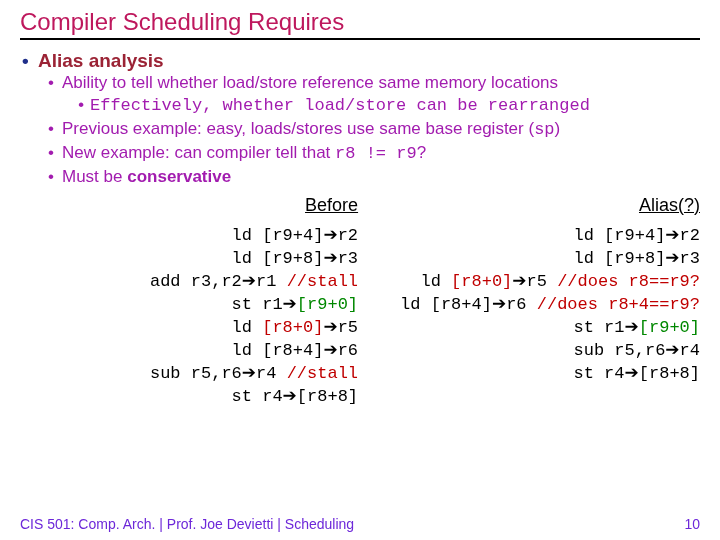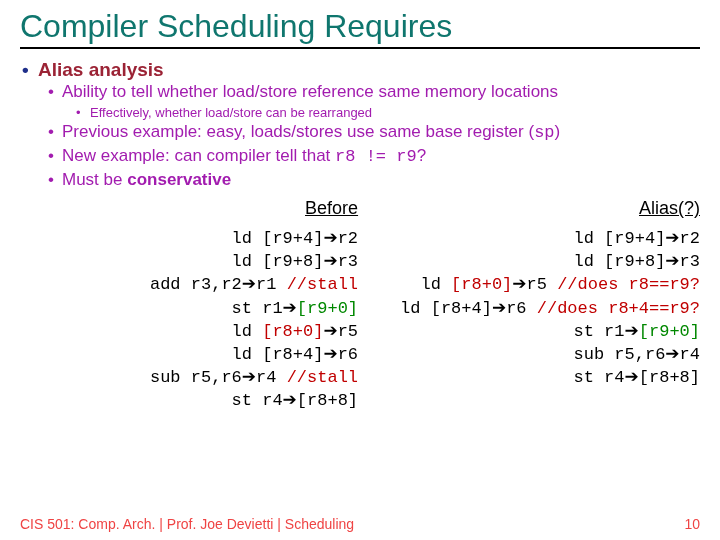--- a/index.html
+++ b/index.html
@@ -6,55 +6,55 @@
     body {
       width: 720px;
       height: 540px;
       background: #fff;
       font-family: "Trebuchet MS", Verdana, sans-serif;
       color: #000;
       padding: 8px 20px 10px 20px;
       position: relative;
     }
     h1.title {
-      font-size: 32px;
+      font-size: 24px;
       font-weight: normal;
-      color: #0f766e;
+      color: #be185d;
       border-bottom: 2px solid #000;
       padding-bottom: 2px;
       margin-bottom: 10px;
     }
     ul.lvl1 { list-style: none; padding-left: 18px; }
     ul.lvl1 > li::before { content: "•"; color: #1f2f8a; font-weight: bold; display: inline-block; width: 16px; margin-left: -16px; }
     ul.lvl1 > li { font-size: 19px; font-weight: bold; color: #9b2335; margin-bottom: 6px; }
     ul.lvl2 { list-style: none; padding-left: 24px; font-weight: normal; color: #000; }
     ul.lvl2 > li::before { content: "•"; display: inline-block; width: 14px; margin-left: -14px; }
     ul.lvl2 > li { font-size: 17px; line-height: 1.35; color: #a21caf; }
     ul.lvl3 { list-style: none; padding-left: 28px; }
     ul.lvl3 > li::before { content: "•"; display: inline-block; width: 14px; margin-left: -14px; }
-    ul.lvl3 > li { font-size: 13px; line-height: 1.35; }
+    ul.lvl3 > li { font-size: 17px; line-height: 1.35; font-family: Liberation Mono, monospace; }
     .mono { font-family: Liberation Mono, monospace; }
     .bold { font-weight: bold; }
     .cols { display: flex; margin-top: 2px; text-align: right; }
     .col { flex: 1; }
     .head { font-size: 18px; text-decoration: underline; margin-left: 42px; margin-bottom: 8px; }
     .code { font-family: "Courier New", monospace; font-size: 17px; line-height: 1.3; margin-left: 42px; white-space: nowrap; }
     .red { color: #c00000; }
     .green { color: #008800; }
     .arrow { font-family: Arial, sans-serif; }
     .footer {
       position: absolute;
       bottom: 8px;
       left: 20px;
       right: 20px;
       display: flex;
       justify-content: space-between;
       font-size: 14px;
       font-family: "Trebuchet MS", sans-serif;
-      color: #ef4444;
+      color: #6d28d9;
     }
   </style>
 </head>
 <body>
 
 <h1 class="title">Compiler Scheduling Requires</h1>
 
 <ul class="lvl1">
   <li><span>Alias analysis</span>
     <ul class="lvl2">

